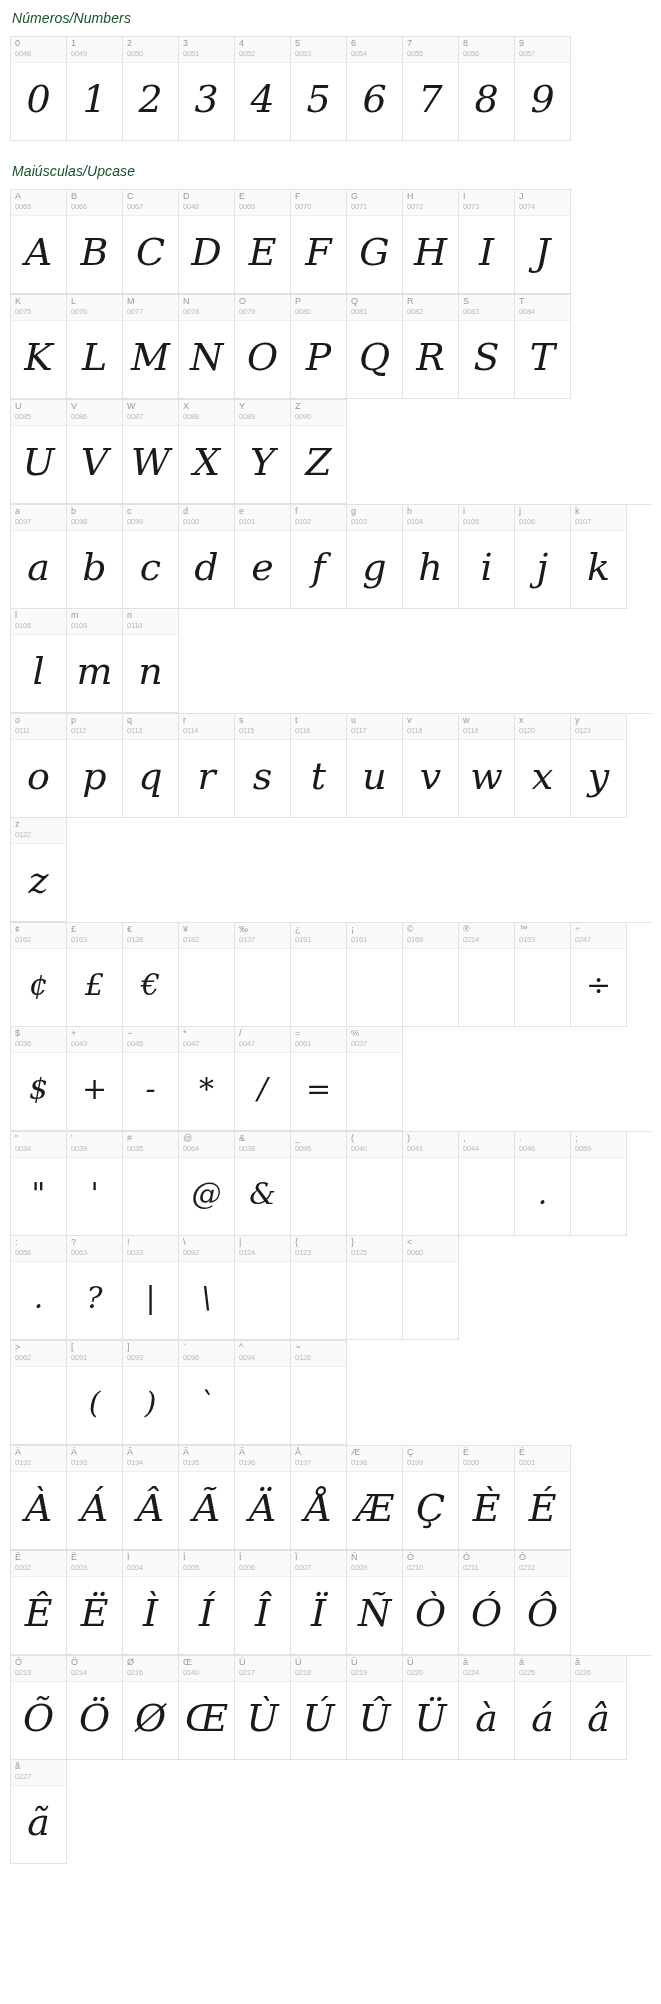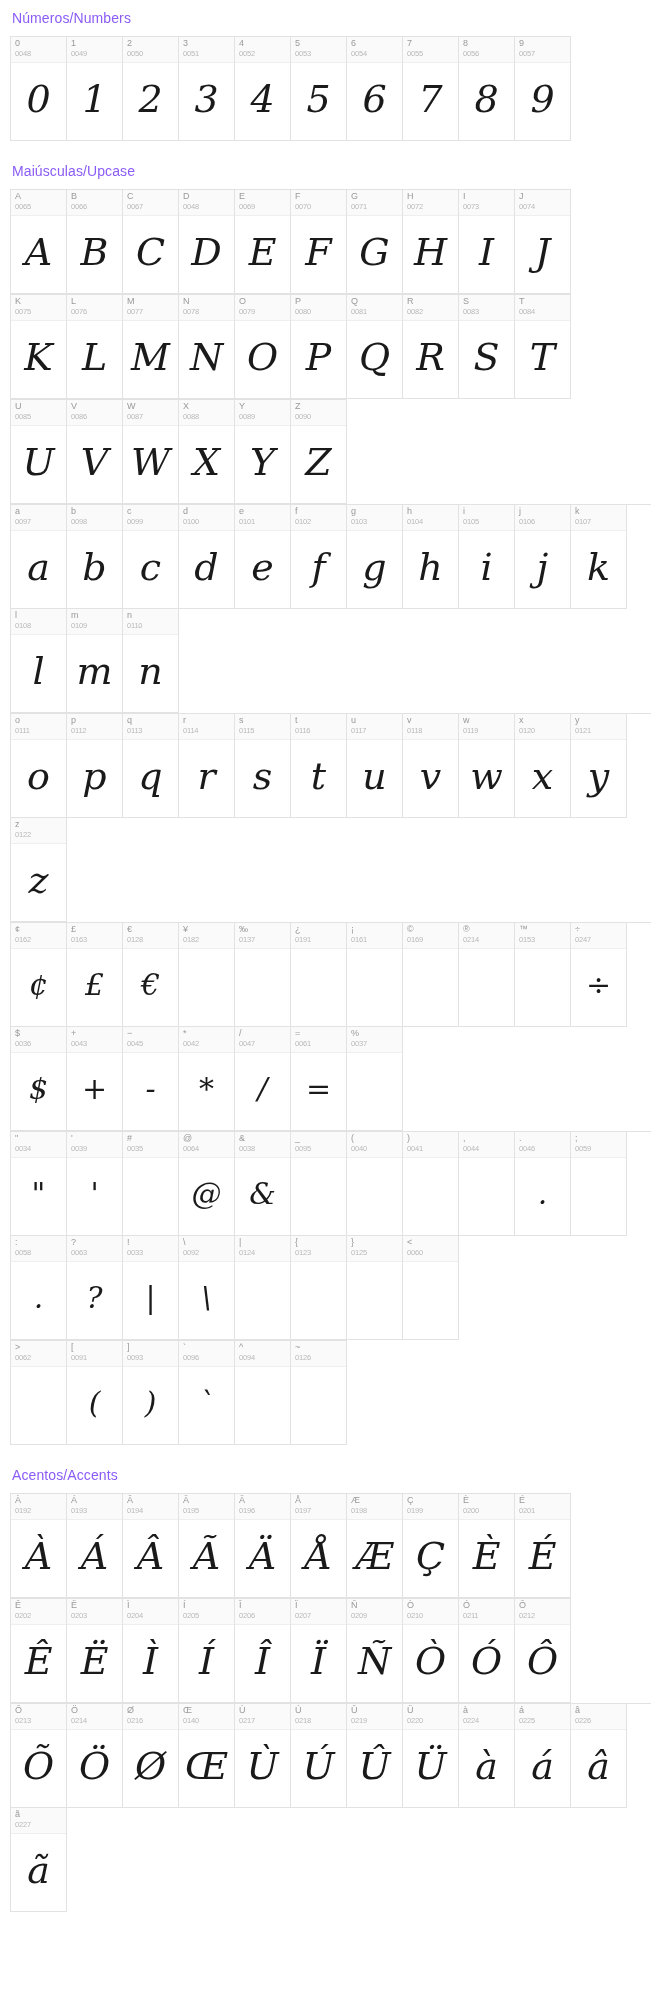--- a/index.html
+++ b/index.html
@@ -12,24 +12,25 @@
   body {
     font-family: "Liberation Sans", sans-serif;
     color: #333;
   }
   .page {
     width: 661px;
     padding: 0 10px 20px 10px;
   }
   .section-title {
     font-size: 14px;
-    color: #8b5cf6;
+    color: #14532d;
     font-weight: normal;
     margin: 22px 0 10px 2px;
     letter-spacing: 0.1px;
+    font-style: italic;
   }
   .section-title.first { margin-top: 10px; }
 
   .glyph-block {
     display: flex;
     flex-wrap: wrap;
     border-left: 1px solid #e2e2e2;
     border-top: 1px solid #e2e2e2;
     width: max-content;
     max-width: 641px;
@@ -832,21 +833,20 @@
         <div class="glyph-body small"></div>
       </div>
       <div class="glyph-cell">
         <div class="glyph-head">
           <span class="glyph-char">~</span>
           <span class="glyph-code">0126</span>
         </div>
         <div class="glyph-body small"></div>
       </div>
     </div>
-    <div class="section-title">Acentos/Accents</div>
     <div class="glyph-block">
       <div class="glyph-cell">
         <div class="glyph-head">
           <span class="glyph-char">À</span>
           <span class="glyph-code">0192</span>
         </div>
         <div class="glyph-body">À</div>
       </div>
       <div class="glyph-cell">
         <div class="glyph-head">

